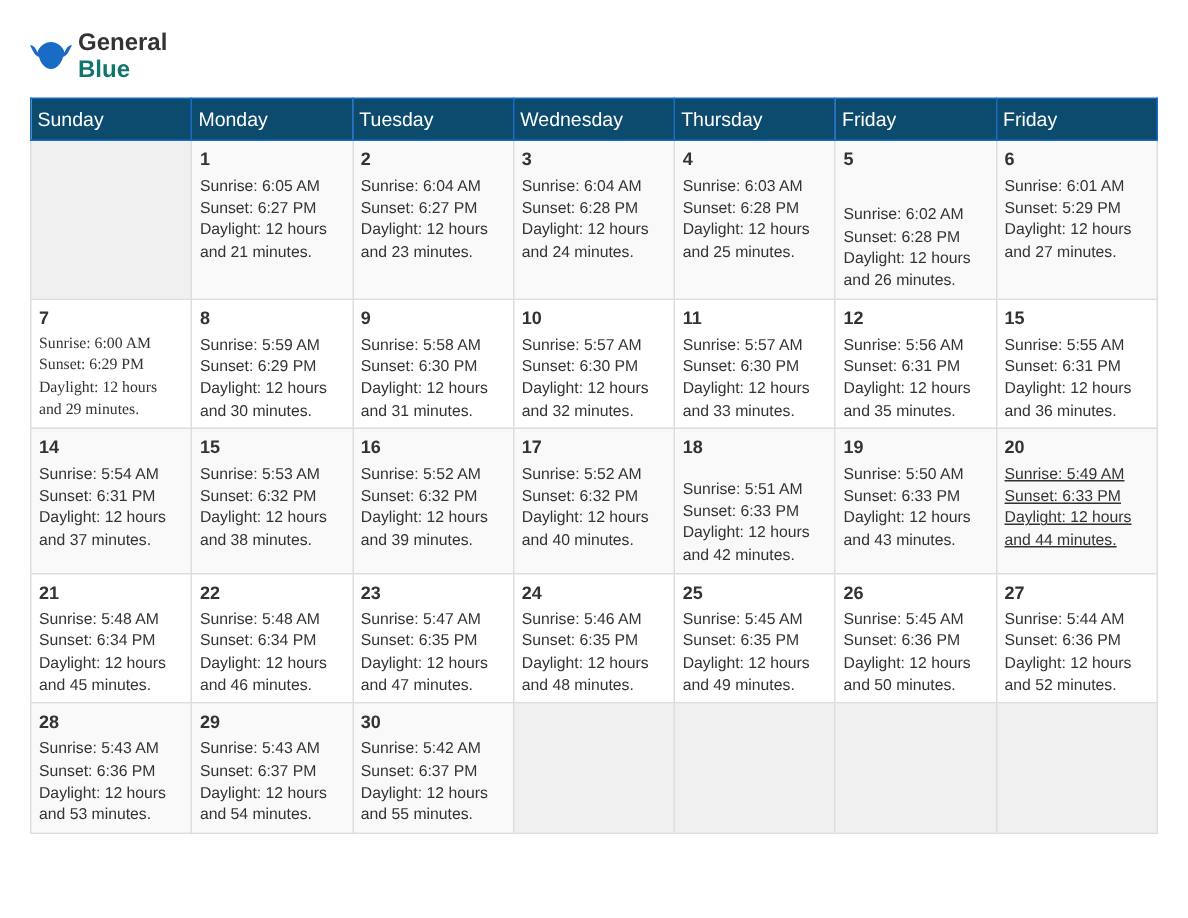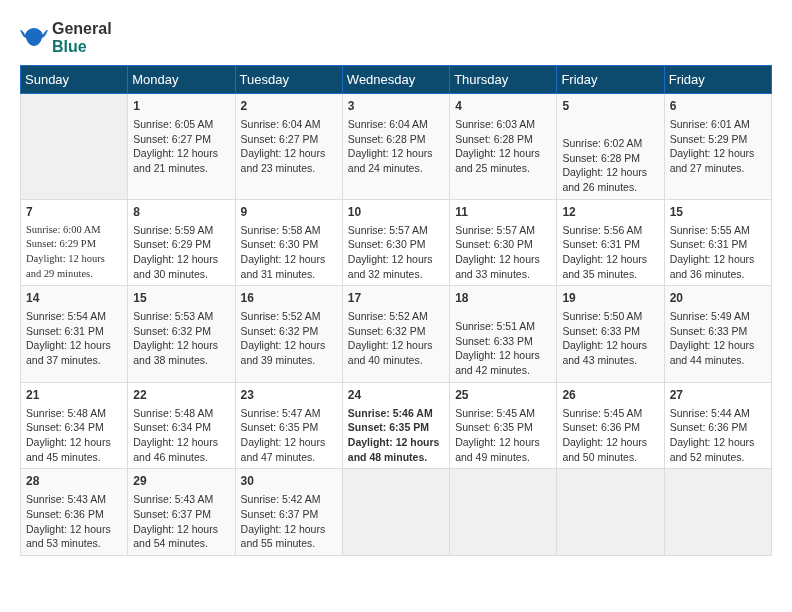--- a/index.html
+++ b/index.html
@@ -243,21 +243,21 @@
         </td>
         <td>
           <span class="day-num">19</span>
           <div class="day-info" style="white-space: pre-line;">Sunrise: 5:50 AM
 Sunset: 6:33 PM
 Daylight: 12 hours
 and 43 minutes.</div>
         </td>
         <td>
           <span class="day-num">20</span>
-          <div class="day-info" style="white-space: pre-line;">Sunrise: 5:49 AM
+          <div class="day-info" style="white-space: pre-line; text-decoration: underline;">Sunrise: 5:49 AM
 Sunset: 6:33 PM
 Daylight: 12 hours
 and 44 minutes.</div>
         </td>
       </tr>
       <tr>
         <td>
           <span class="day-num">21</span>
           <div class="day-info" style="white-space: pre-line;">Sunrise: 5:48 AM
 Sunset: 6:34 PM
@@ -273,21 +273,21 @@
         </td>
         <td>
           <span class="day-num">23</span>
           <div class="day-info" style="white-space: pre-line;">Sunrise: 5:47 AM
 Sunset: 6:35 PM
 Daylight: 12 hours
 and 47 minutes.</div>
         </td>
         <td>
           <span class="day-num">24</span>
-          <div class="day-info" style="white-space: pre-line; font-weight: bold;">Sunrise: 5:46 AM
+          <div class="day-info" style="white-space: pre-line;">Sunrise: 5:46 AM
 Sunset: 6:35 PM
 Daylight: 12 hours
 and 48 minutes.</div>
         </td>
         <td>
           <span class="day-num">25</span>
           <div class="day-info" style="white-space: pre-line;">Sunrise: 5:45 AM
 Sunset: 6:35 PM
 Daylight: 12 hours
 and 49 minutes.</div>

